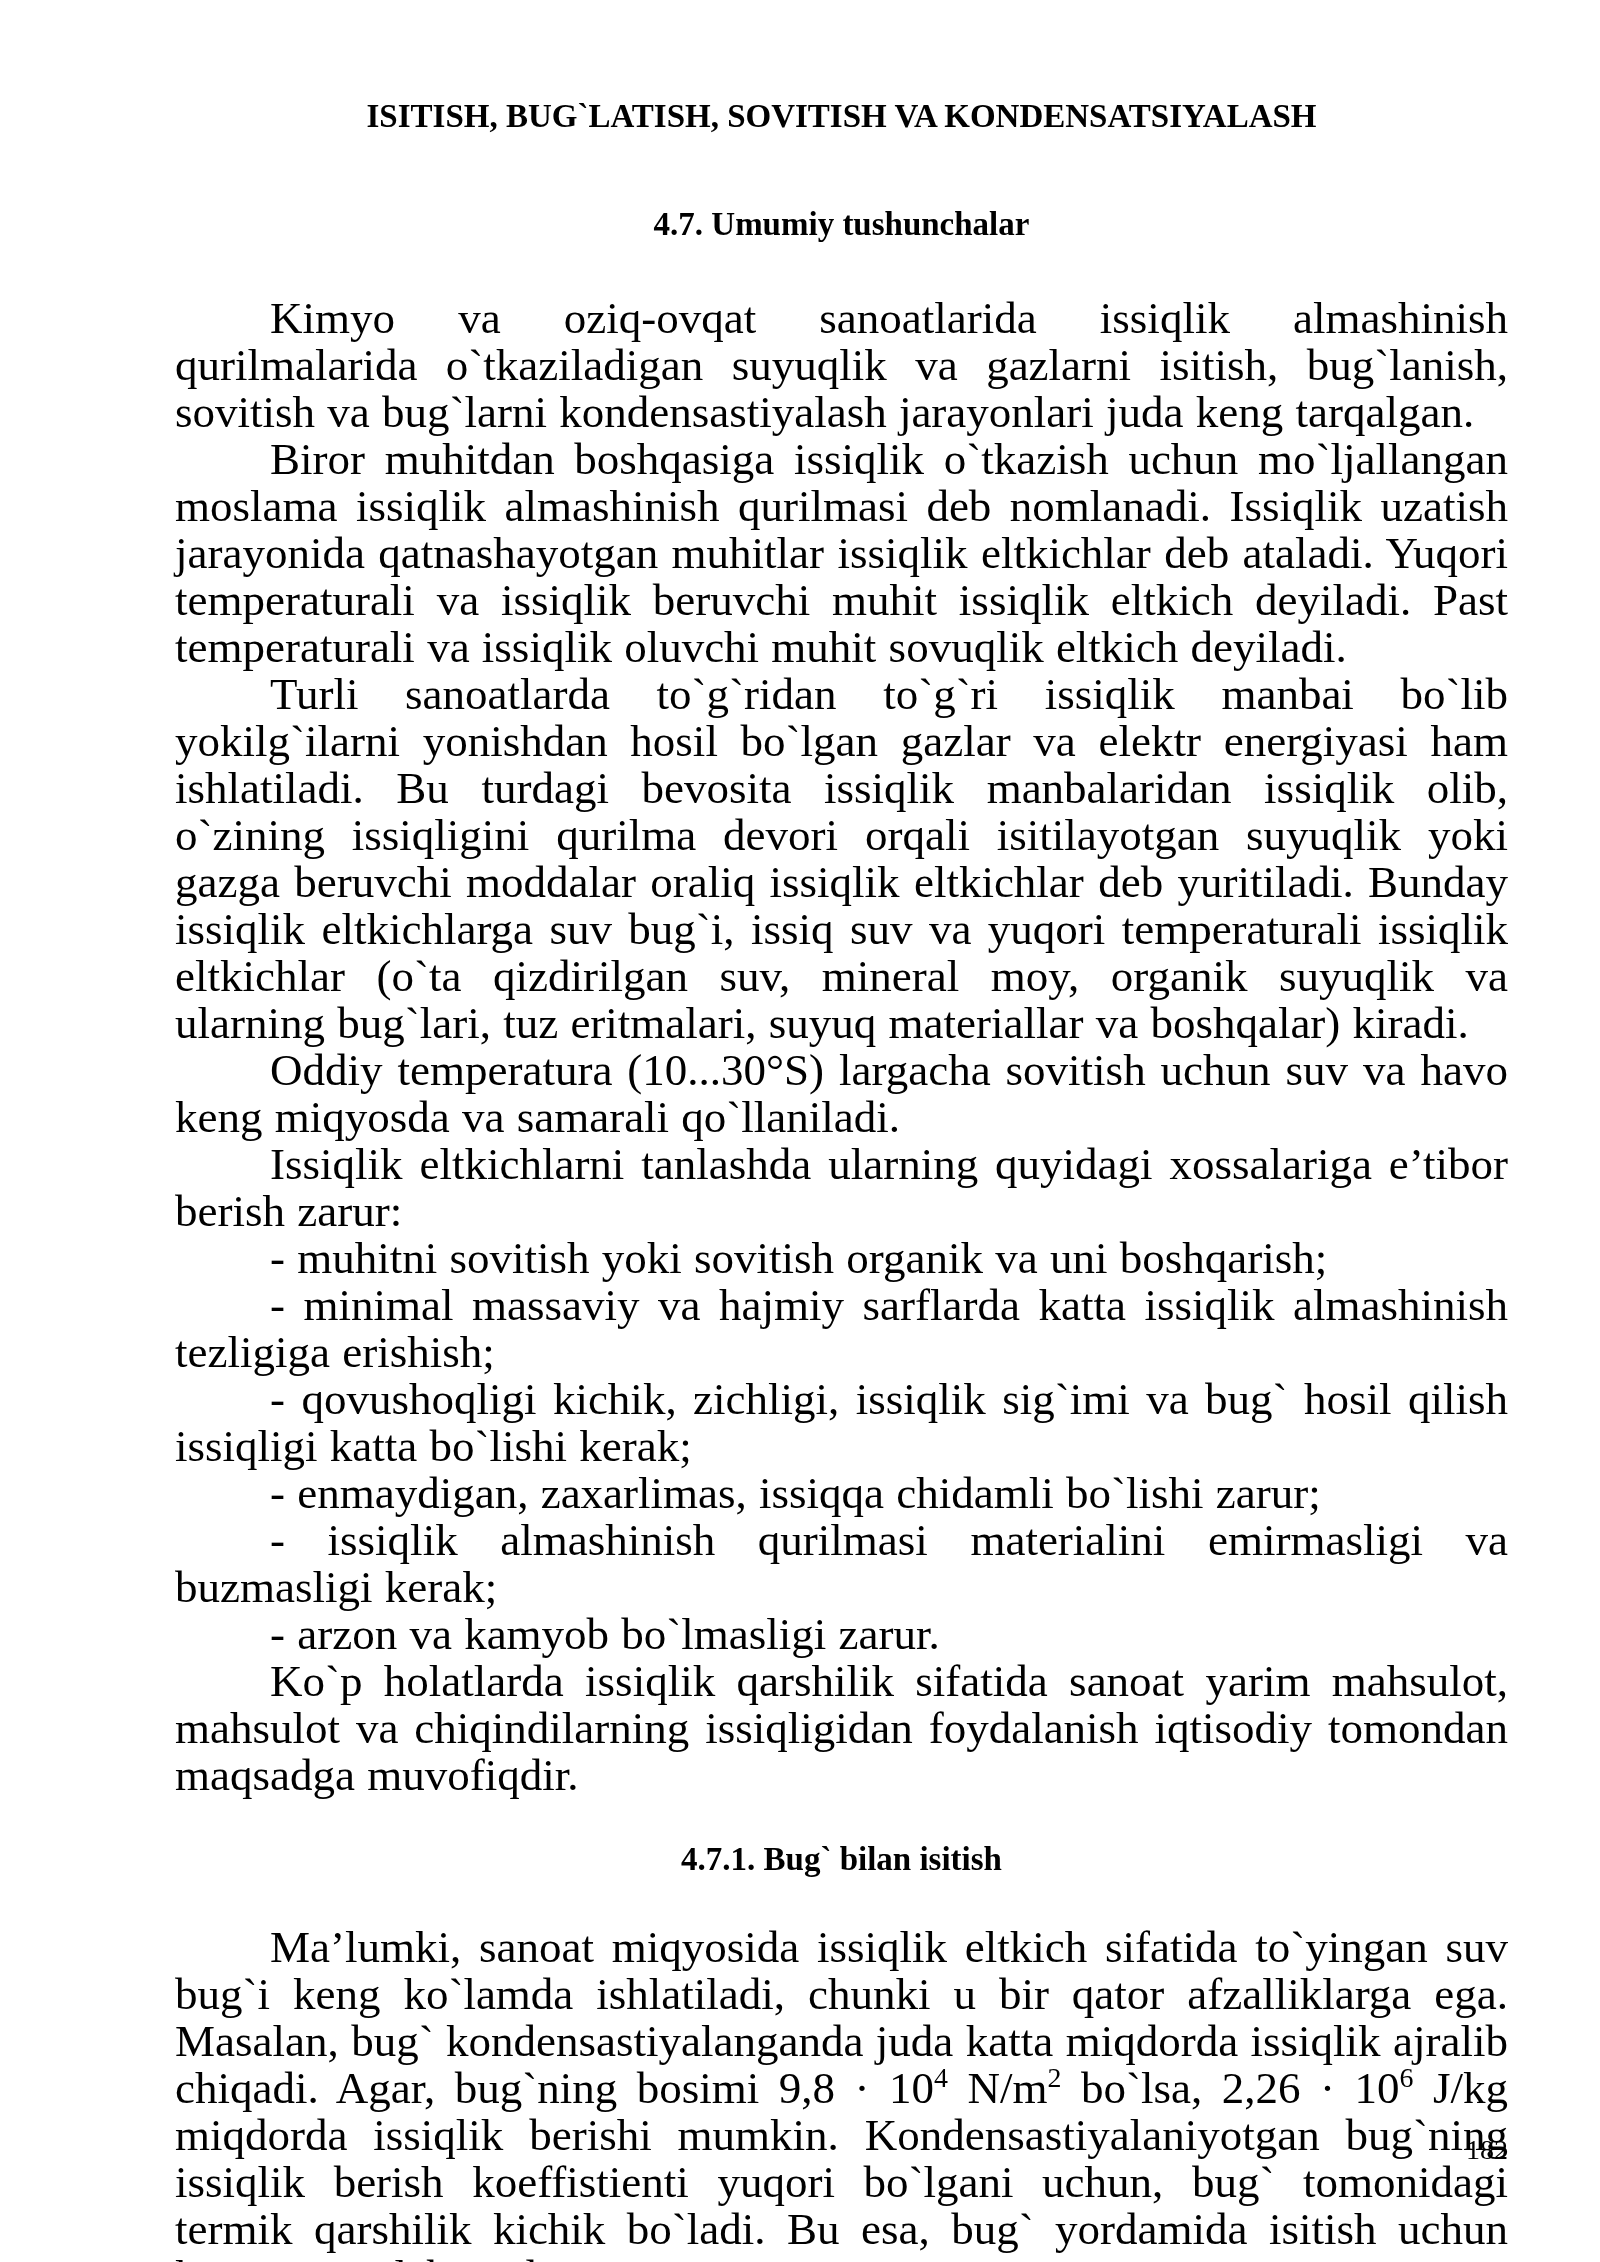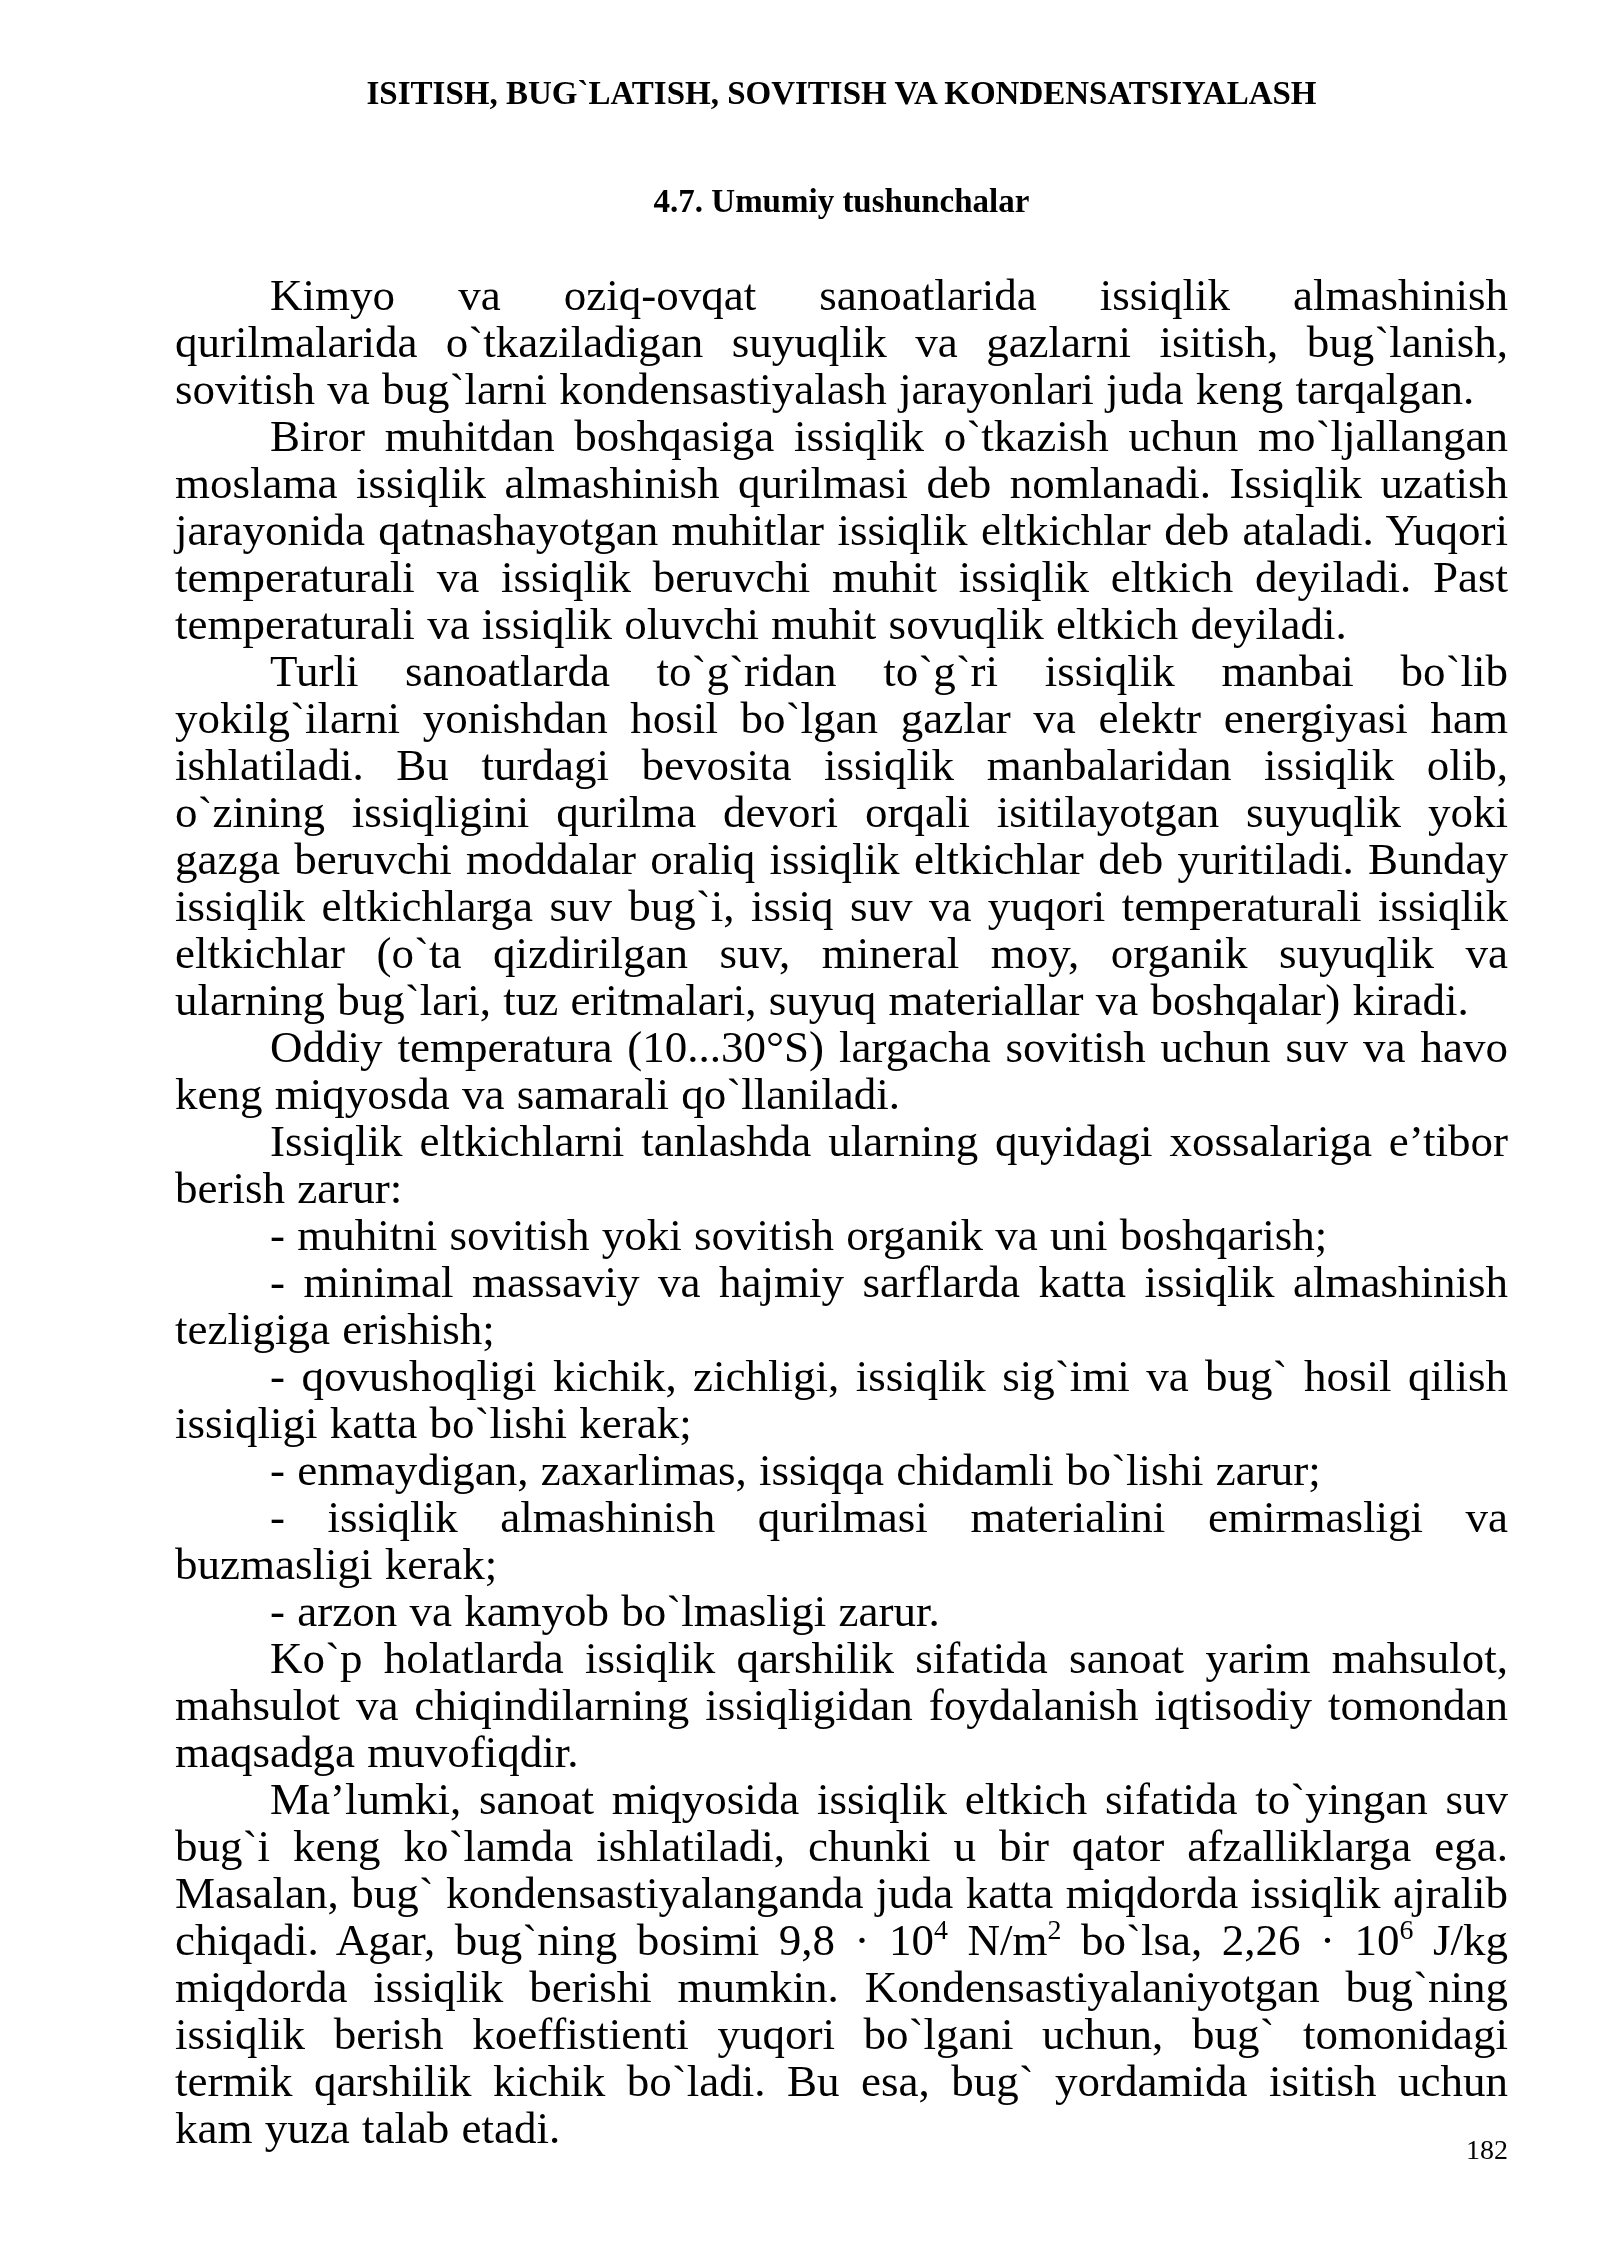--- a/index.html
+++ b/index.html
@@ -8,21 +8,21 @@
     height: 2262px;
     background: #ffffff;
     color: #000000;
     font-family: "Liberation Serif", "DejaVu Serif", serif;
     position: relative;
     overflow: hidden;
   }
   .page {
     position: absolute;
     left: 0; top: 0; right: 0; bottom: 0;
-    padding: 70px 92px 0 175px;
+    padding: 93px 92px 0 175px;
     box-sizing: border-box;
   }
   .chapter-title, .section-heading, .subsection-heading {
     font-size: 33px;
     line-height: 47px;
     font-weight: bold;
     text-align: center;
     margin: 0;
   }
   .section-heading { margin-top: 61px; }
@@ -66,19 +66,20 @@
   <p class="bp">Oddiy temperatura (10...30°S) largacha sovitish uchun suv va havo keng miqyosda va samarali qo`llaniladi.</p>
   <p class="bp">Issiqlik eltkichlarni tanlashda ularning quyidagi xossalariga e’tibor berish zarur:</p>
   <p class="bp">- muhitni sovitish yoki sovitish organik va uni boshqarish;</p>
   <p class="bp">- minimal massaviy va hajmiy sarflarda katta issiqlik almashinish tezligiga erishish;</p>
   <p class="bp">- qovushoqligi kichik, zichligi, issiqlik sig`imi va bug` hosil qilish issiqligi katta bo`lishi kerak;</p>
   <p class="bp">- enmaydigan, zaxarlimas, issiqqa chidamli bo`lishi zarur;</p>
   <p class="bp">- issiqlik almashinish qurilmasi materialini emirmasligi va buzmasligi kerak;</p>
   <p class="bp">- arzon va kamyob bo`lmasligi zarur.</p>
   <p class="bp">Ko`p holatlarda issiqlik qarshilik sifatida sanoat yarim mahsulot, mahsulot va chiqindilarning issiqligidan foydalanish iqtisodiy tomondan maqsadga muvofiqdir.</p>
 
+  <h2 class="subsection-heading">4.7.1. Bug` bilan isitish</h2>
 
   <p class="bp"><span>Ma’lumki, sanoat miqyosida issiqlik eltkich sifatida to`yingan suv bug`i keng ko`lamda ishlatiladi, chunki u bir qator afzalliklarga ega. Masalan, bug` kondensastiyalanganda juda katta miqdorda issiqlik ajralib chiqadi. Agar, bug`ning bosimi 9,8 · 10</span><sup>4</sup><span> N/m</span><sup>2</sup><span> bo`lsa, 2,26 · 10</span><sup>6</sup><span> J/kg miqdorda issiqlik berishi mumkin. Kondensastiyalaniyotgan bug`ning issiqlik berish koeffistienti yuqori bo`lgani uchun, bug` tomonidagi termik qarshilik kichik bo`ladi. Bu esa, bug` yordamida isitish uchun kam yuza talab etadi.</span></p>
 
 
   <div class="page-number">182</div>
 
 </div>
 
 </body></html>

